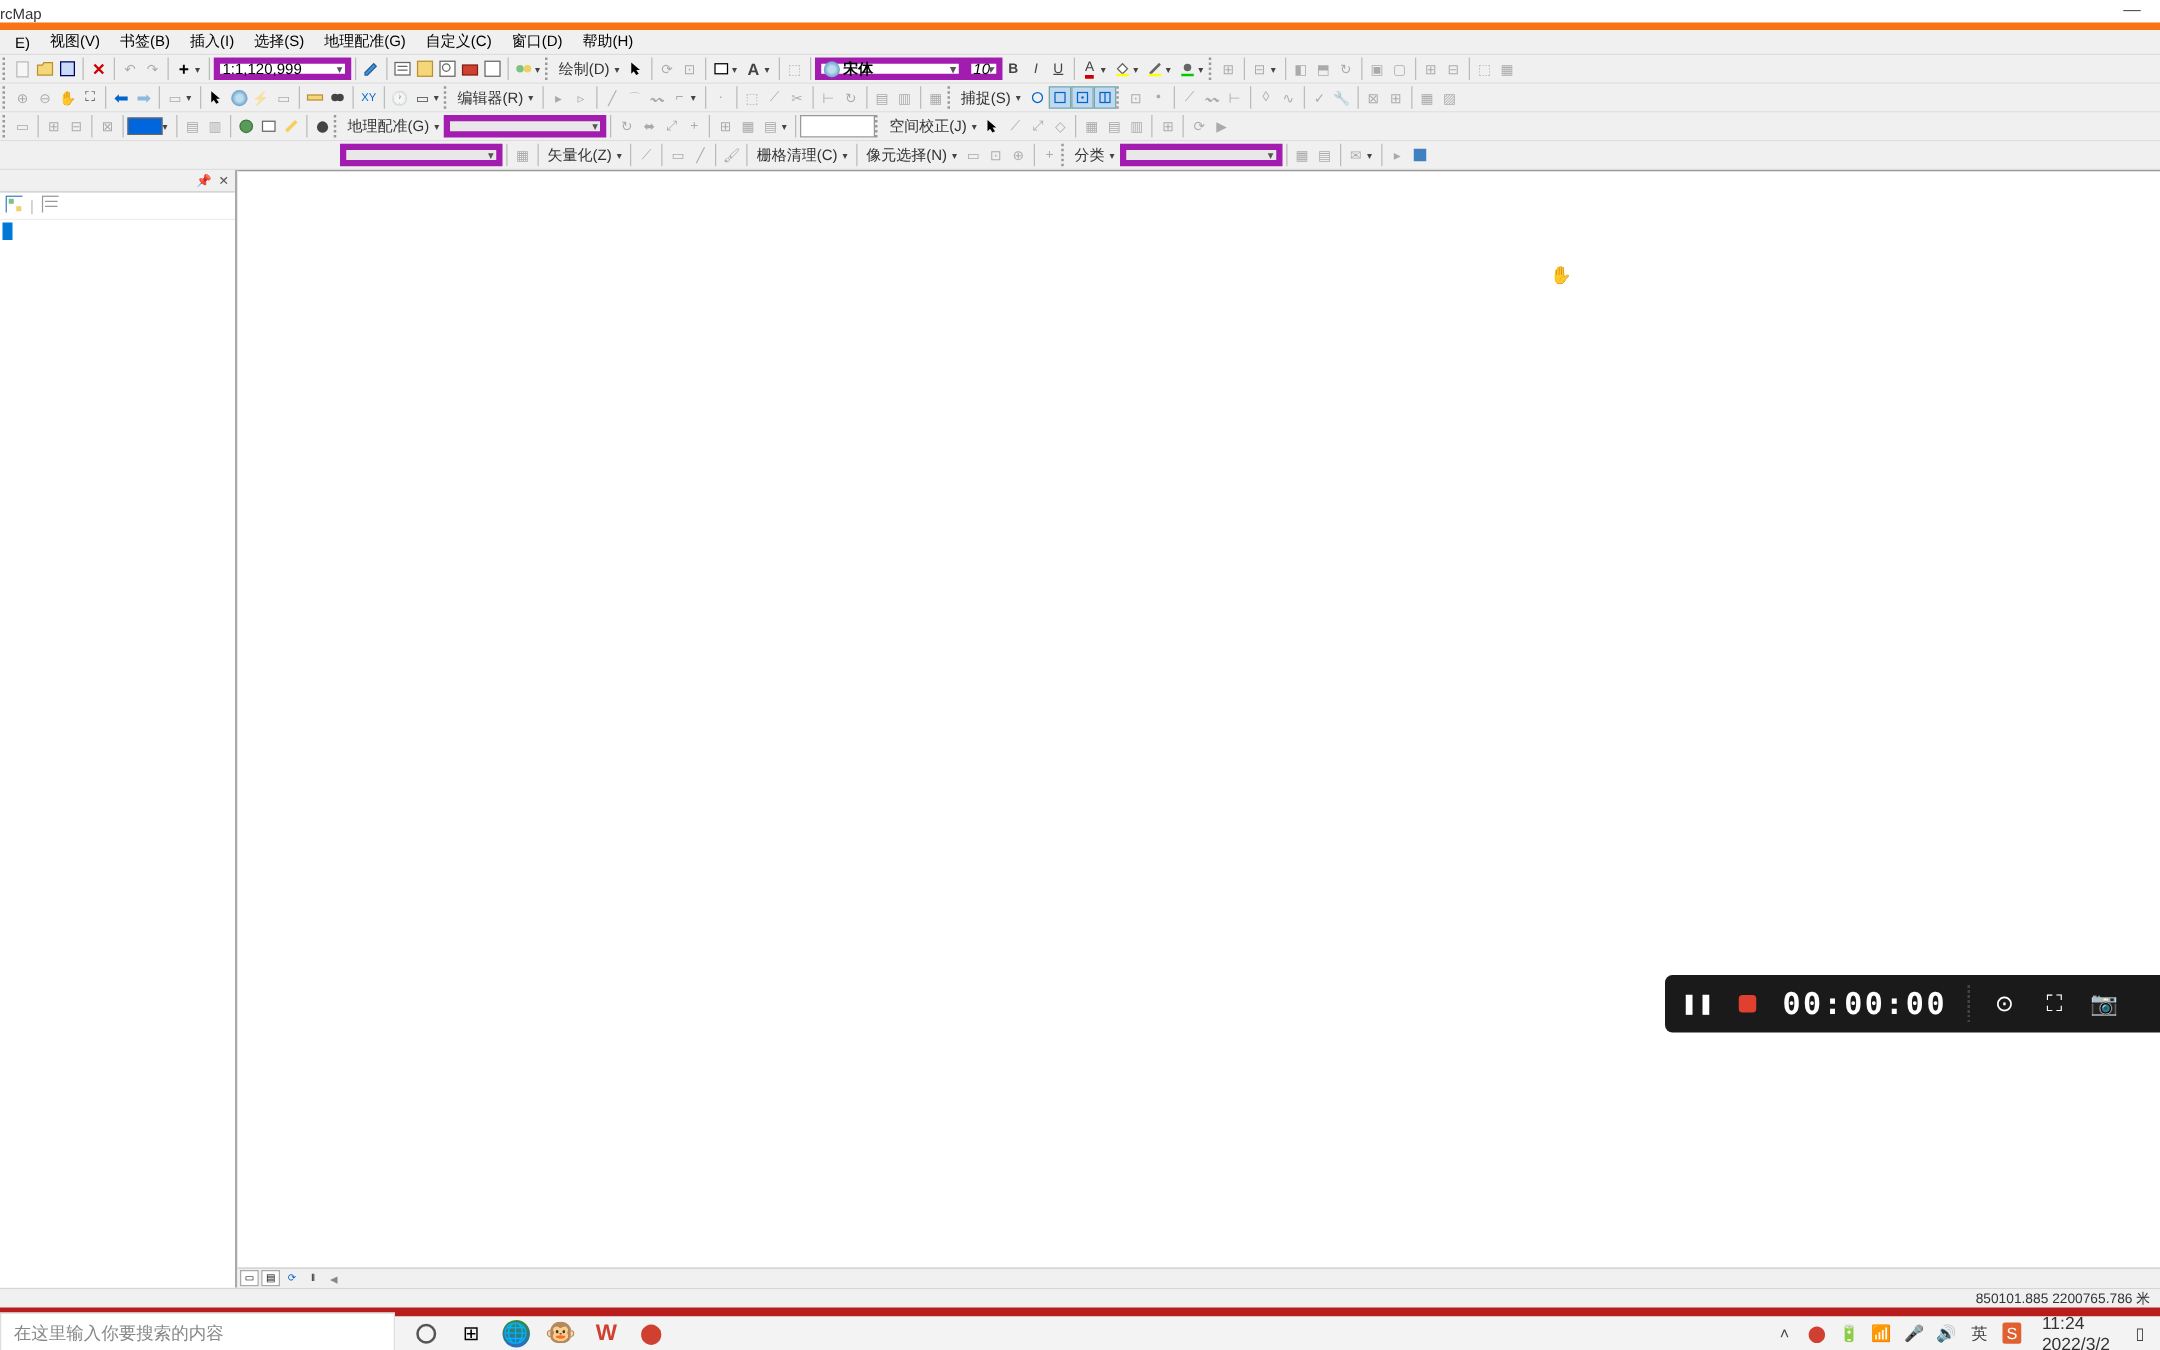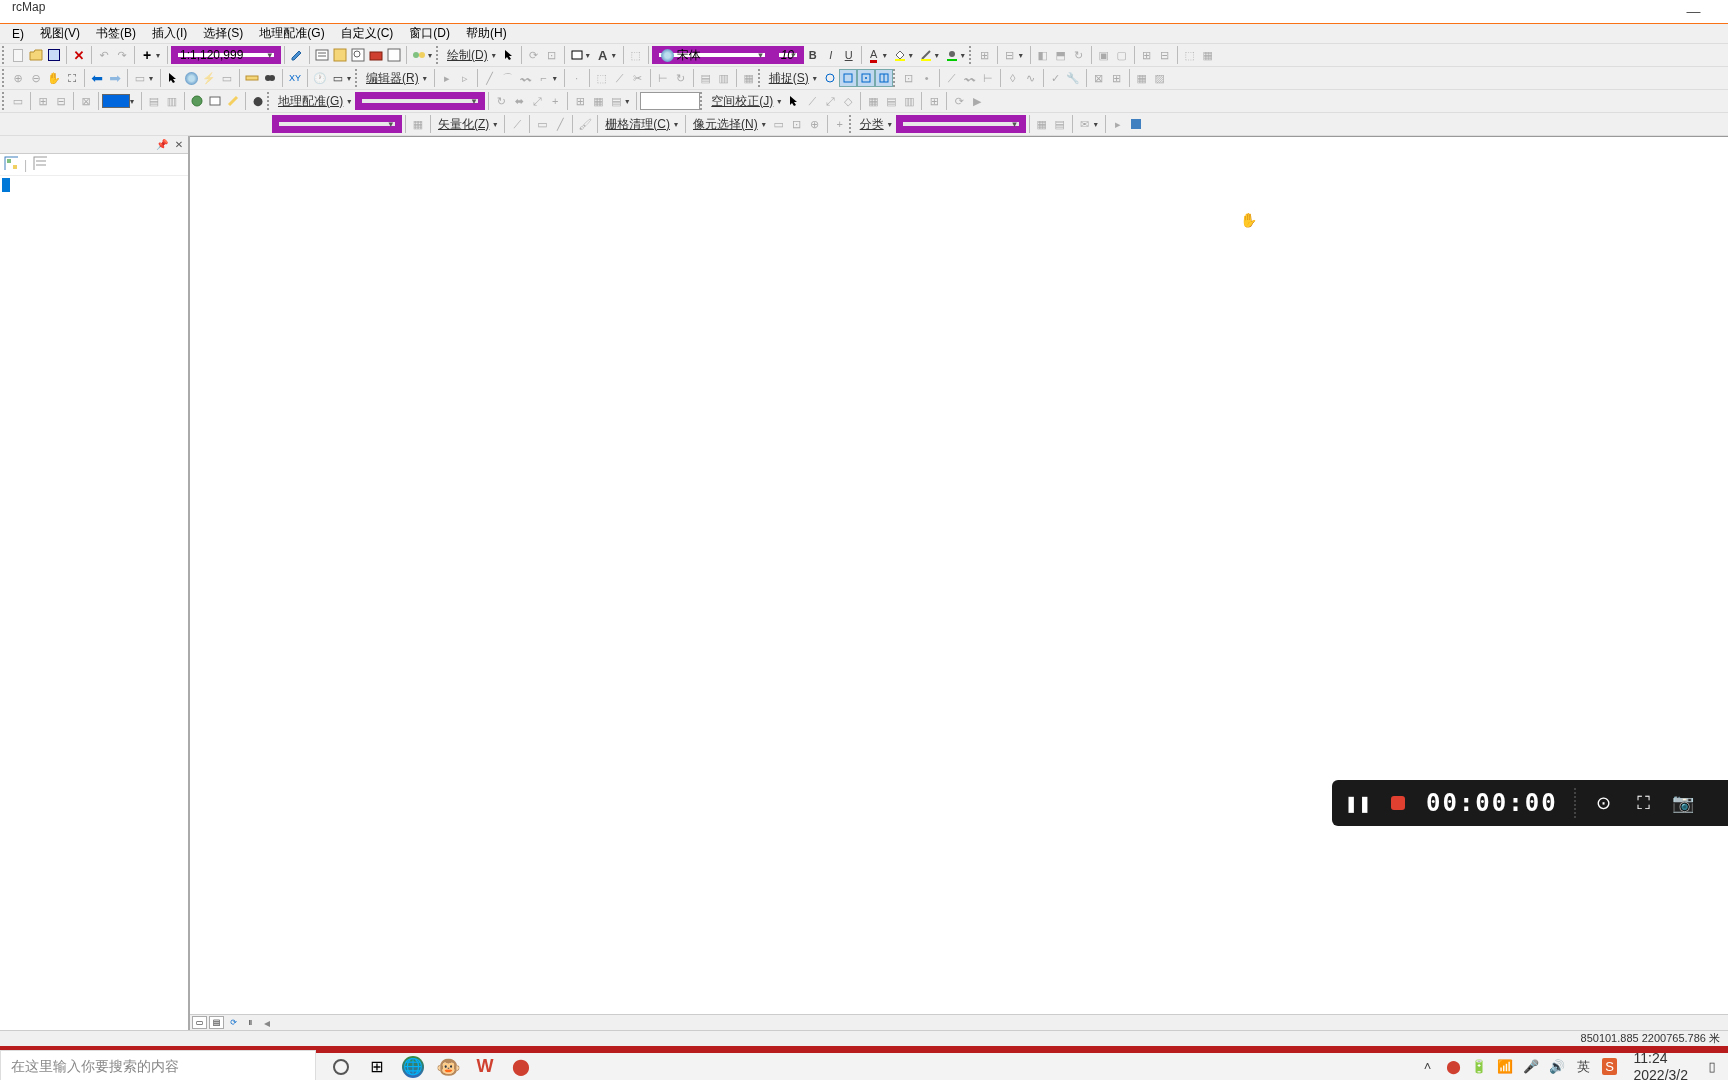--- a/index.html
+++ b/index.html
@@ -1,42 +1,42 @@
 <!DOCTYPE html>
 <html><head>
   <meta charset="utf-8">
   <style>
     * { margin: 0; padding: 0; box-sizing: border-box; }
     body { font-family: "Microsoft YaHei", "SimSun", sans-serif; font-size: 12px; background: #f0f0f0; overflow: hidden; width: 1728px; height: 1080px; position: relative; }
     
     
-    .title-bar { height: 24px; background: #fff; display: flex; align-items: flex-start; padding: 0 12px; border-bottom: 1px solid #f97316; }
+    .title-bar { height: 24px; background: #fff; display: flex; align-items: flex-end; padding: 0 0; border-bottom: 6px solid #f97316; }
     .title-text { color: #333; font-size: 12px; }
     .title-controls { margin-left: auto; display: flex; gap: 0; }
     .title-btn { width: 45px; height: 22px; display: flex; align-items: center; justify-content: center; color: #555; font-size: 14px; }
     
     
     .menu-bar { height: 20px; background: #f0f0f0; display: flex; align-items: center; padding: 0 4px; border-bottom: 1px solid #ddd; }
     .menu-item { padding: 2px 8px; font-size: 12px; color: #000; cursor: pointer; }
     
     
     .toolbar-row { height: 23px; background: #f0f0f0; display: flex; align-items: center; padding: 0 2px; border-bottom: 1px solid #ddd; gap: 0; }
     .tb-sep { width: 1px; height: 18px; background: #bbb; margin: 0 3px; }
     .tb-handle { width: 4px; height: 18px; border-left: 2px dotted #999; margin-right: 3px; }
     .tb-btn { width: 18px; height: 18px; display: flex; align-items: center; justify-content: center; border: 1px solid transparent; color: #444; font-size: 11px; position: relative; }
     .tb-btn.disabled { opacity: 0.4; }
     .tb-btn.active { background: #c0d8f0; border-color: #7aa; }
     .tb-drop { width: 8px; font-size: 8px; color: #444; }
-    .tb-label { padding: 0 4px; font-size: 12px; color: #333; text-decoration: underline; }
-    .tb-combo { height: 18px; border: 7px solid #a21caf; background: #fff; font-size: 12px; padding: 0 16px 0 2px; position: relative; display: flex; align-items: center; }
+    .tb-label { padding: 0 4px; font-size: 12px; color: #333; }
+    .tb-combo { height: 18px; border: 5px solid #a21caf; background: #fff; font-size: 12px; padding: 0 16px 0 2px; position: relative; display: flex; align-items: center; }
     .tb-combo.disabled { background: #e8e8e8; color: #888; }
     .tb-combo::after { content: "▾"; position: absolute; right: 2px; font-size: 9px; color: #555; }
     .tb-input { height: 18px; border: 1px solid #999; background: #fff; font-size: 11px; padding: 0 2px; }
     .scale-combo { width: 110px; }
-    .font-combo { width: 120px; }
+    .font-combo { width: 120px; font-weight: bold; }
     .size-combo { width: 30px; font-style: italic; }
     .med-combo { width: 130px; }
     .small-input { width: 60px; }
     .color-swatch { width: 28px; height: 14px; border: 1px solid #666; }
     .blue-sw { background: #0066dd; }
     
     
     .ico { width: 14px; height: 14px; display: inline-block; }
     .ico-doc { border: 1px solid #666; background: #fff; width: 10px; height: 13px; }
     .ico-save { border: 1px solid #006; background: #c8dcf7; width: 12px; height: 12px; }

